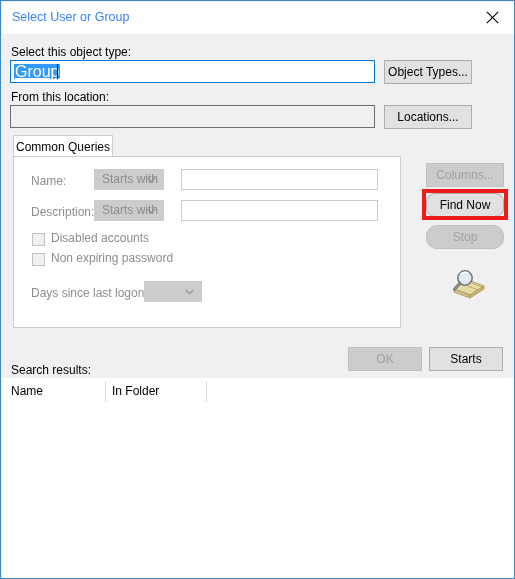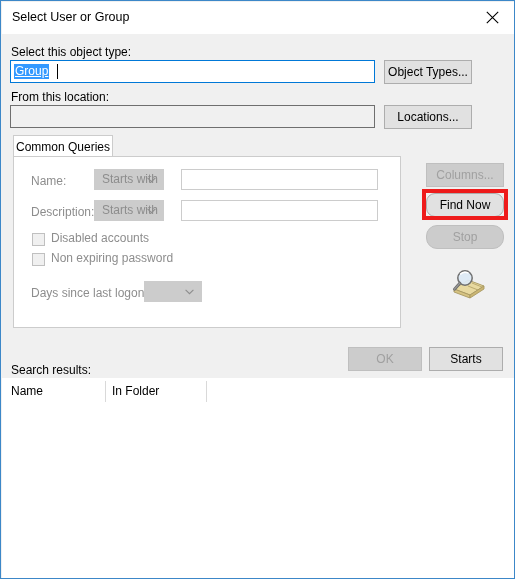--- a/index.html
+++ b/index.html
@@ -31,21 +31,21 @@
     left: 1px; top: 1px;
     width: 513px;
     height: 32px;
     background: #ffffff;
     box-sizing: border-box;
   }
   .title-text {
     position: absolute;
     left: 10px; top: 8px;
     font-size: 12.5px;
-    color: #000000;
+    color: #3b82f6;
     white-space: nowrap;
   }
   .close-btn {
     position: absolute;
     right: 0px; top: 0px;
     width: 45px;
     height: 31px;
     display: flex;
     align-items: center;
     justify-content: center;
@@ -73,21 +73,21 @@
     box-sizing: border-box;
     background: #ffffff;
     border: 1px solid #0078d7;
     overflow: hidden;
   }
   .tb-focus .sel {
     position: absolute;
     left: 3px; top: 3px;
     background: #3399ff;
     color: #ffffff;
-    font-size: 12px;
+    font-size: 16px;
     padding: 0 1px;
     line-height: 15px;
     text-decoration: underline;
   }
   .tb-focus .caret {
     position: absolute;
     top: 3px;
     width: 1px;
     height: 15px;
     background: #000000;

